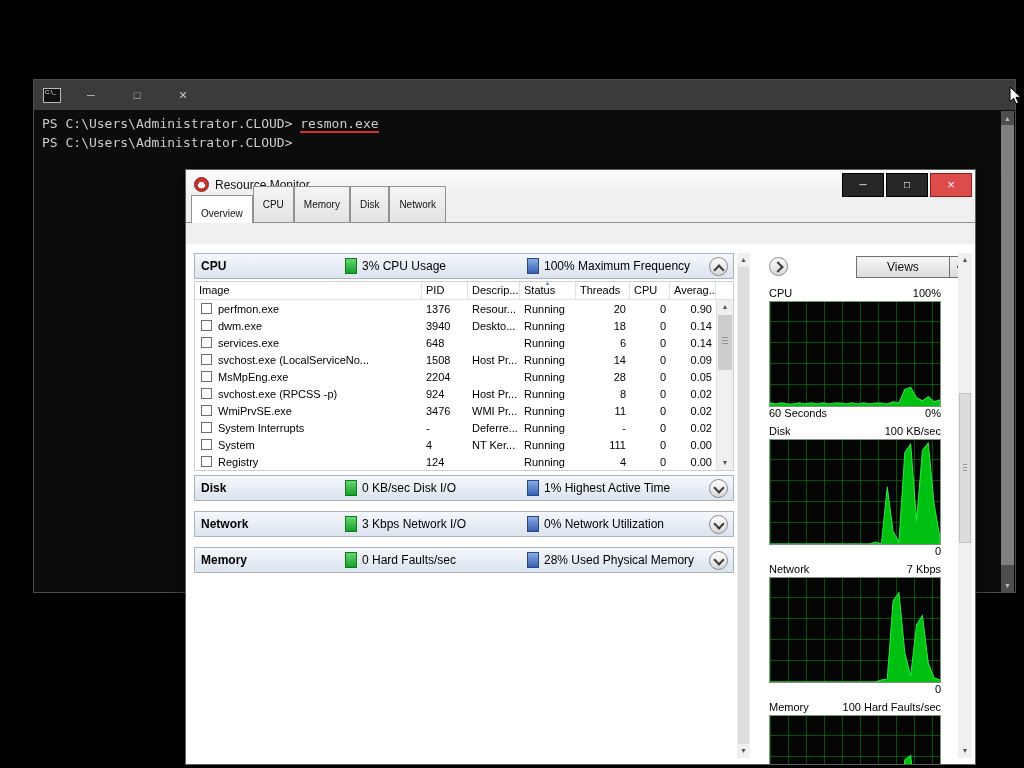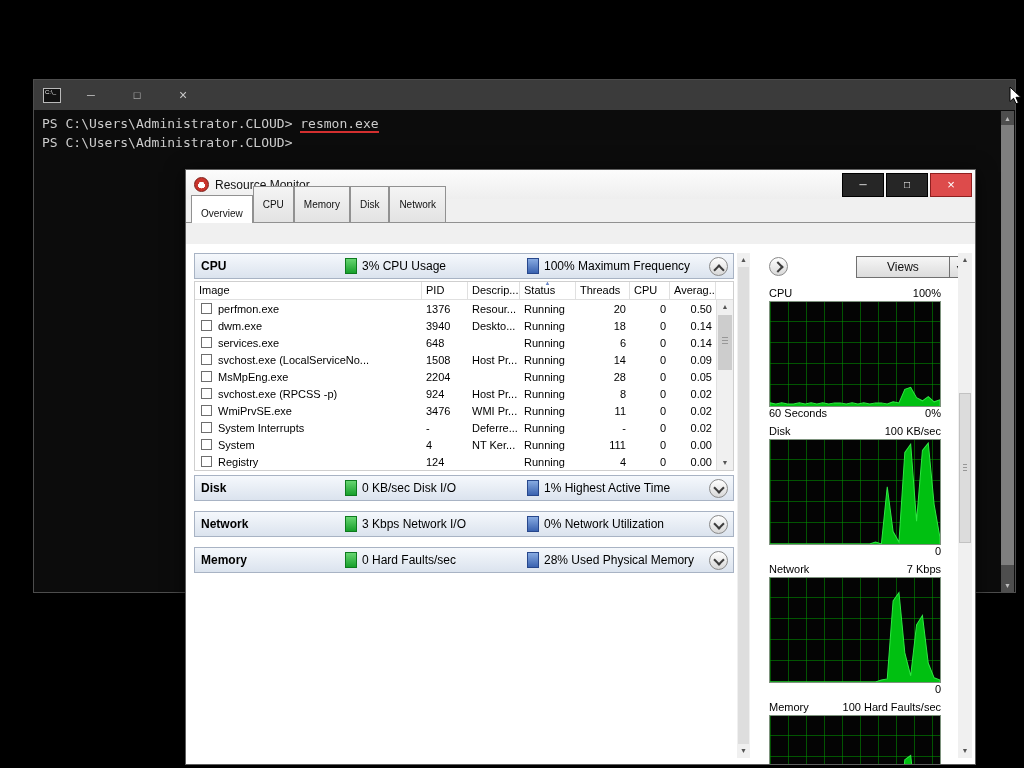--- a/index.html
+++ b/index.html
@@ -172,21 +172,21 @@
           <div class="trow">
             <span class="tc w-img tc-img">
               <span class="cb"></span>
               <span>perfmon.exe</span>
             </span>
             <span class="tc w-pid">1376</span>
             <span class="tc w-desc">Resour...</span>
             <span class="tc w-status">Running</span>
             <span class="tc w-thr num">20</span>
             <span class="tc w-cpu num">0</span>
-            <span class="tc w-avg num">0.50</span>
+            <span class="tc w-avg num">0.90</span>
           </div>
           <div class="trow">
             <span class="tc w-img tc-img">
               <span class="cb"></span>
               <span>dwm.exe</span>
             </span>
             <span class="tc w-pid">3940</span>
             <span class="tc w-desc">Deskto...</span>
             <span class="tc w-status">Running</span>
             <span class="tc w-thr num">18</span>

